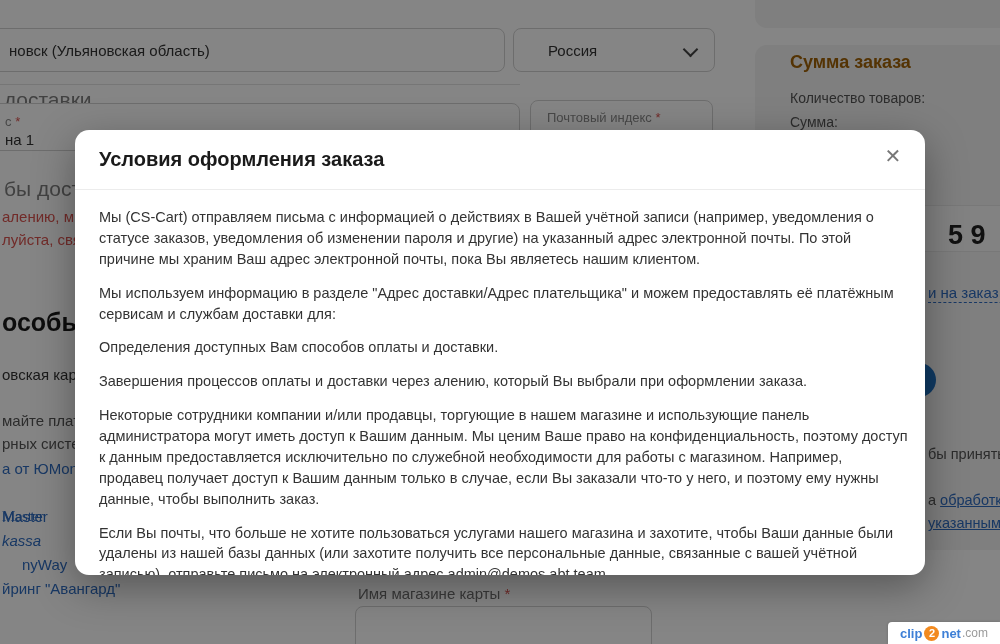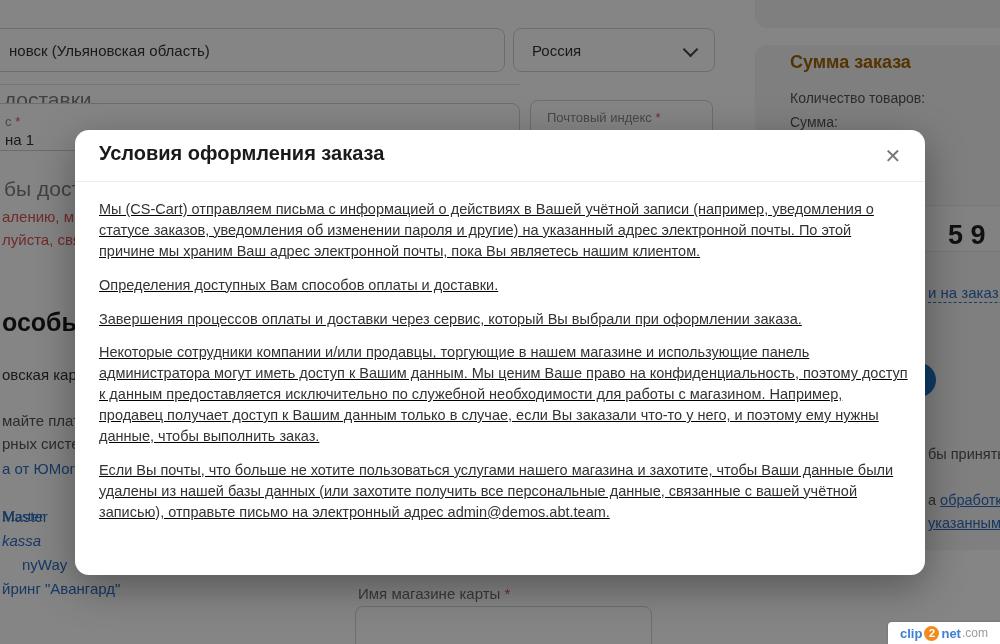--- a/index.html
+++ b/index.html
@@ -39,30 +39,30 @@
     transform:rotate(45deg);}
   
   #overlay{position:absolute;inset:0;background:rgba(0,0,0,0.48);z-index:10;}
   
   #modal{
     position:absolute;left:75px;top:130px;width:850px;height:445px;z-index:20;
     background:#fff;border-radius:14px;box-shadow:0 12px 40px rgba(0,0,0,0.35);
     box-sizing:border-box;overflow:hidden;
   }
   #modal-header{
-    position:relative;height:52px;border-bottom:1px solid #ececec;
-    display:flex;align-items:flex-end;padding:16px 24px;box-sizing:border-box;
+    position:relative;height:60px;border-bottom:1px solid #ececec;
+    display:flex;align-items:center;padding:4px 24px;box-sizing:border-box;
   }
   #modal-title{font-size:20px;font-weight:bold;color:#1a1a1a;}
   #modal-close{
     position:absolute;right:16px;top:10px;width:32px;height:32px;border:none;background:none;
     font-size:20px;color:#777;cursor:pointer;line-height:32px;text-align:center;padding:0;
     font-family:"DejaVu Sans",sans-serif;
   }
-  #modal-body{padding:17px 16px 20px 24px;text-decoration:underline;}
+  #modal-body{padding:17px 16px 20px 24px;}
   #modal-body p{margin:0 0 13px 0;font-size:14.5px;line-height:1.44;color:#333;}
   
   #watermark{
     position:absolute;right:0;bottom:0;z-index:30;background:#fff;border-radius:4px 0 0 0;
     width:112px;height:22px;display:flex;align-items:center;justify-content:center;gap:1px;
     font-size:13px;font-weight:bold;box-shadow:0 0 3px rgba(0,0,0,0.2);
   }
   #watermark .wm-blue{color:#3d7fd6;}
   #watermark .wm-circle{
     display:inline-block;width:15px;height:15px;border-radius:50%;background:#f28a1f;color:#fff;
@@ -72,21 +72,21 @@
 </style>
 </head>
 <body>
 
 <div id="bg">
 
   <div class="field" style="left:-40px;top:28px;width:545px;height:44px;">
     <span class="field-text" style="left:48px;top:13px;">новск (Ульяновская область)</span>
   </div>
   <div class="field" style="left:513px;top:28px;width:202px;height:44px;">
-    <span class="field-text" style="left:18px;top:13px;">Россия</span>
+    <span class="field-text" style="left:34px;top:13px;">Россия</span>
     <span class="chevron" style="right:18px;top:15px;"></span>
   </div>
 
   <div class="divider" style="left:0;top:84px;width:520px;"></div>
   <span class="section-label" style="left:4px;top:88px;">доставки</span>
 
   <div class="field" style="left:-40px;top:103px;width:560px;height:48px;">
     <span class="float-label" style="left:44px;top:10px;"><span>с</span> <span class="req">*</span></span>
     <span class="field-text" style="left:44px;top:27px;">на 1</span>
   </div>
@@ -140,22 +140,23 @@
 
 <div id="overlay"></div>
 
 <div id="modal">
   <div id="modal-header">
     <span id="modal-title">Условия оформления заказа</span>
     <button id="modal-close">✕</button>
   </div>
   <div id="modal-body">
     <p>Мы (CS-Cart) отправляем письма с информацией о действиях в Вашей учётной записи (например, уведомления о статусе заказов, уведомления об изменении пароля и другие) на указанный адрес электронной почты. По этой причине мы храним Ваш адрес электронной почты, пока Вы являетесь нашим клиентом.</p>
+    <p>Мы используем информацию в разделе "Адрес доставки/Адрес плательщика" и можем предоставлять её платёжным сервисам и службам доставки для:</p>
     <p>Определения доступных Вам способов оплаты и доставки.</p>
-    <p>Завершения процессов оплаты и доставки через сервис, который Вы выбрали при оформлении заказа.</p>
+    <p>Завершения процессов оплаты и доставки через алению, который Вы выбрали при оформлении заказа.</p>
     <p>Некоторые сотрудники компании и/или продавцы, торгующие в нашем магазине и использующие панель администратора могут иметь доступ к Вашим данным. Мы ценим Ваше право на конфиденциальность, поэтому доступ к данным предоставляется исключительно по служебной необходимости для работы с магазином. Например, продавец получает доступ к Вашим данным только в случае, если Вы заказали что-то у него, и поэтому ему нужны данные, чтобы выполнить заказ.</p>
     <p>Если Вы почты, что больше не хотите пользоваться услугами нашего магазина и захотите, чтобы Ваши данные были удалены из нашей базы данных (или захотите получить все персональные данные, связанные с вашей учётной записью), отправьте письмо на электронный адрес admin@demos.abt.team.</p>
 
   </div>
 </div>
 
 <div id="watermark">
   <span class="wm-blue">clip</span>
     <span class="wm-circle">2</span>
     <span class="wm-blue">net</span>

